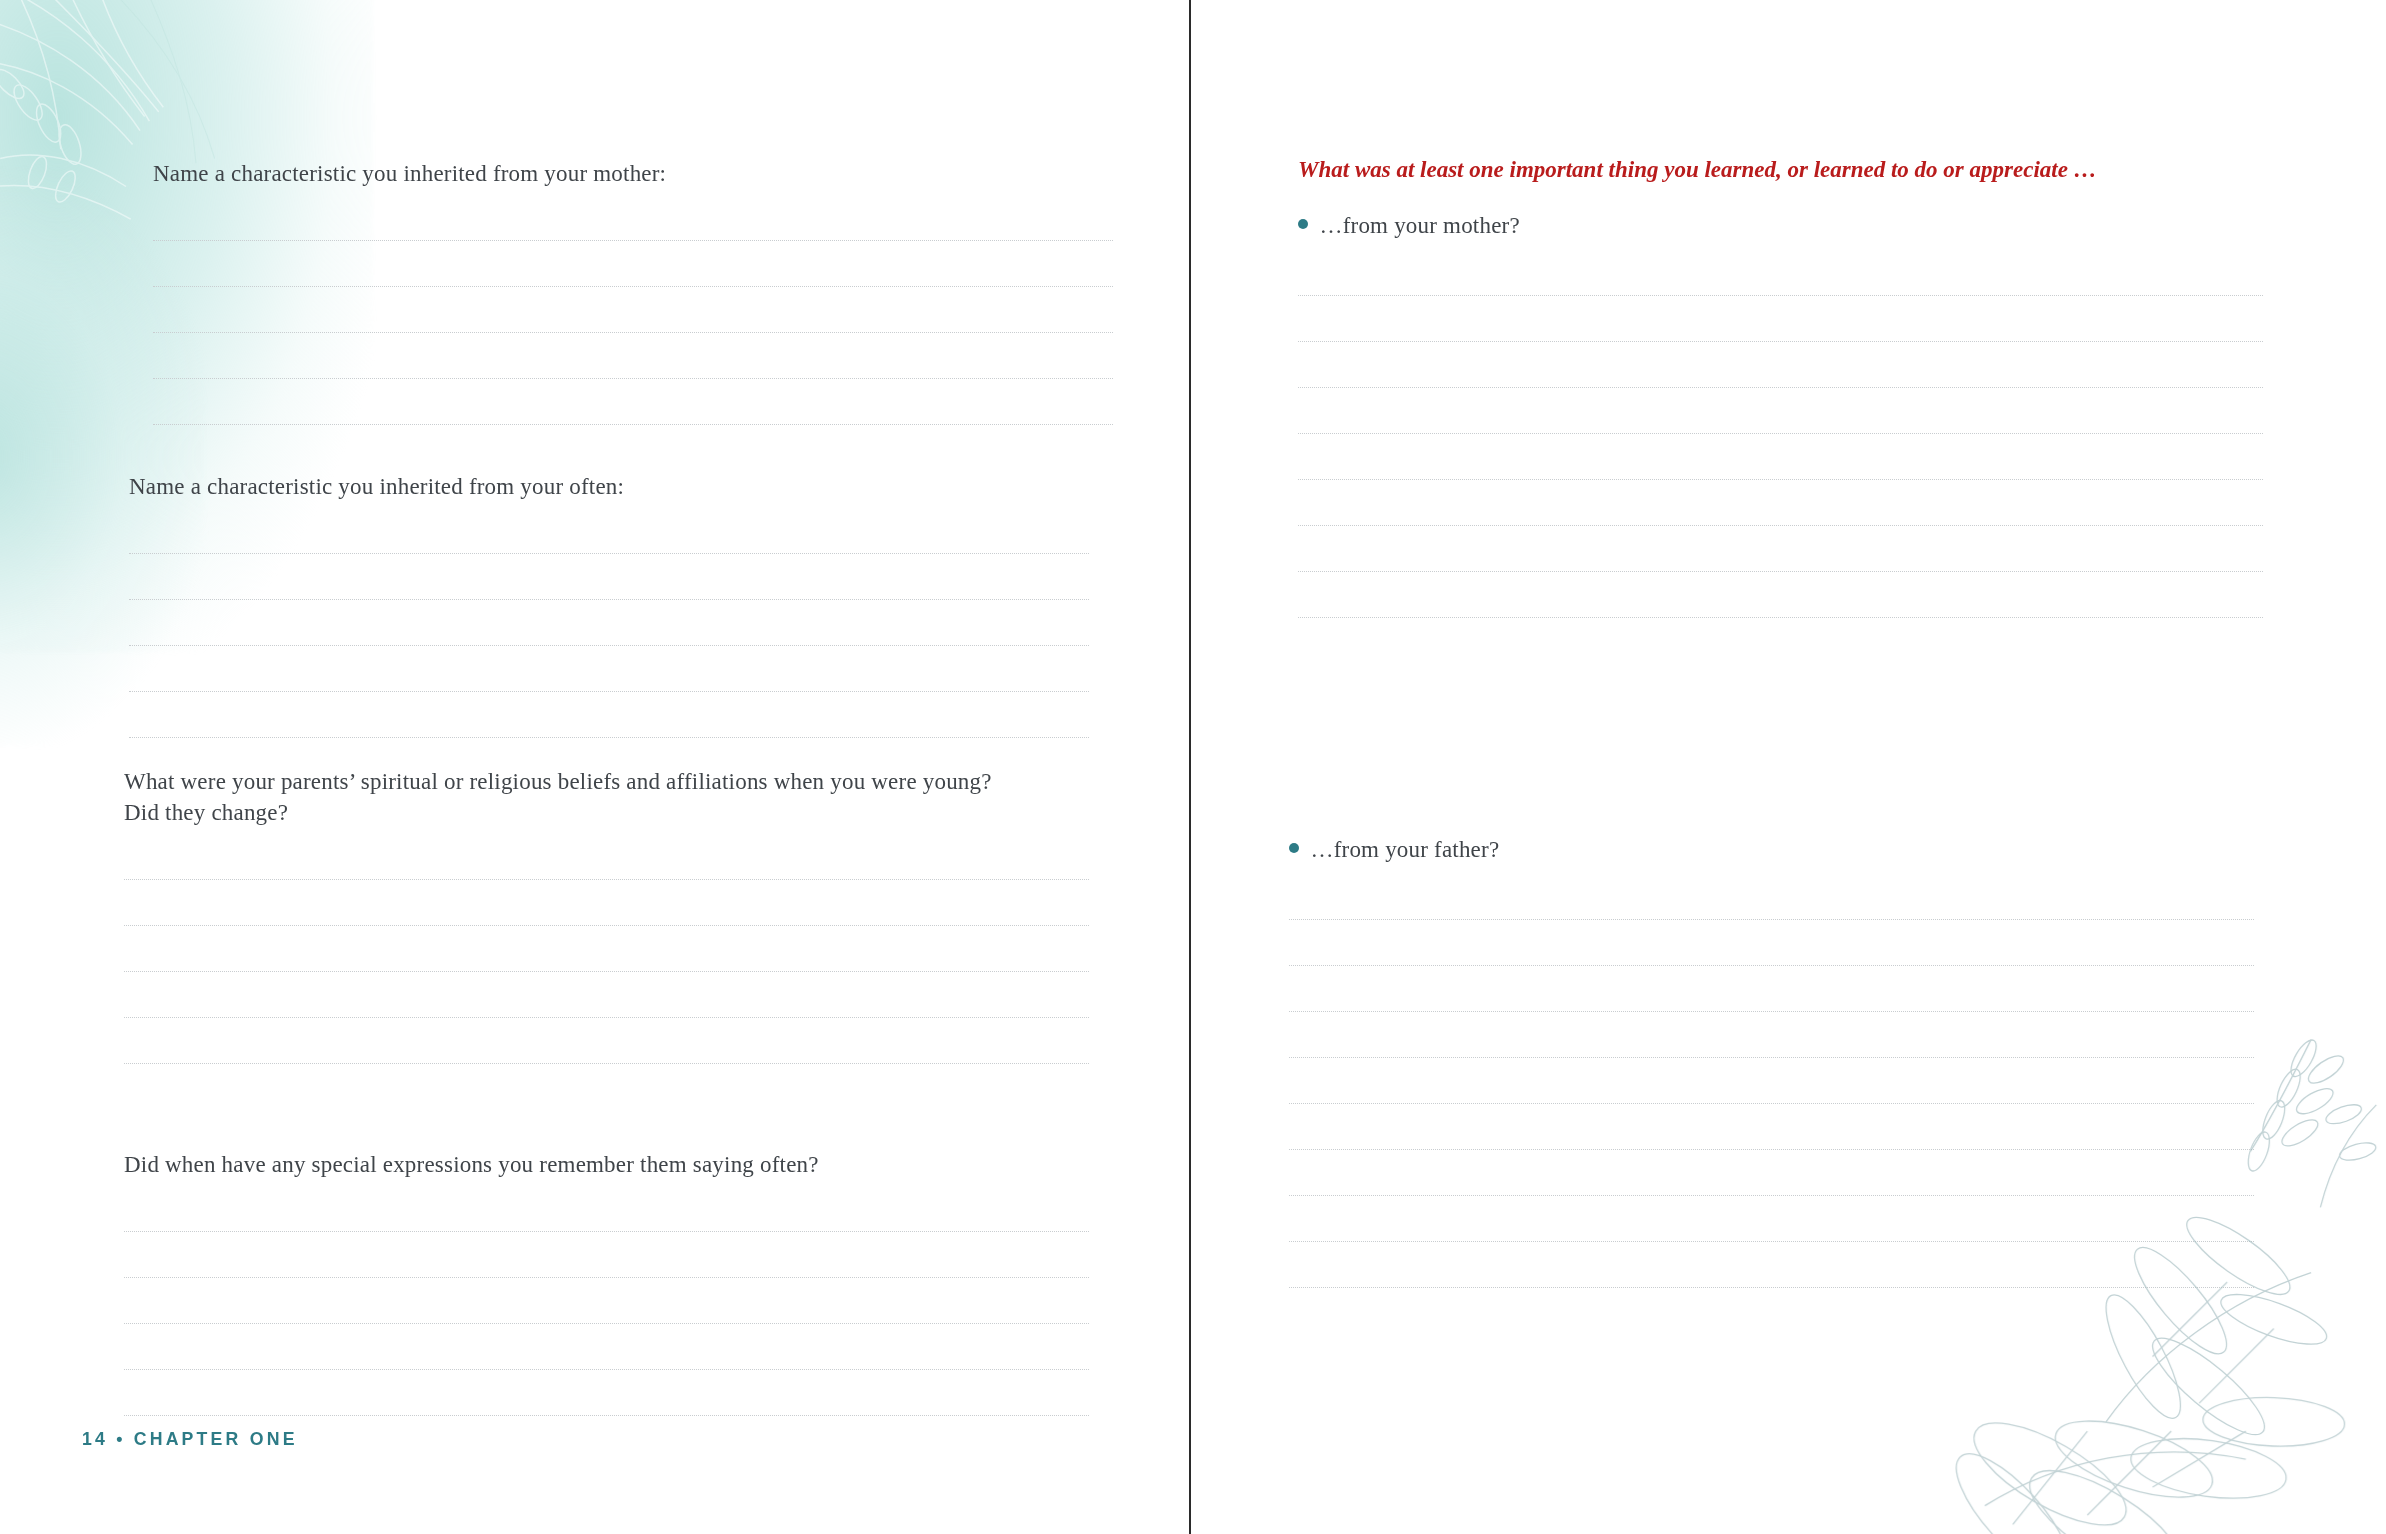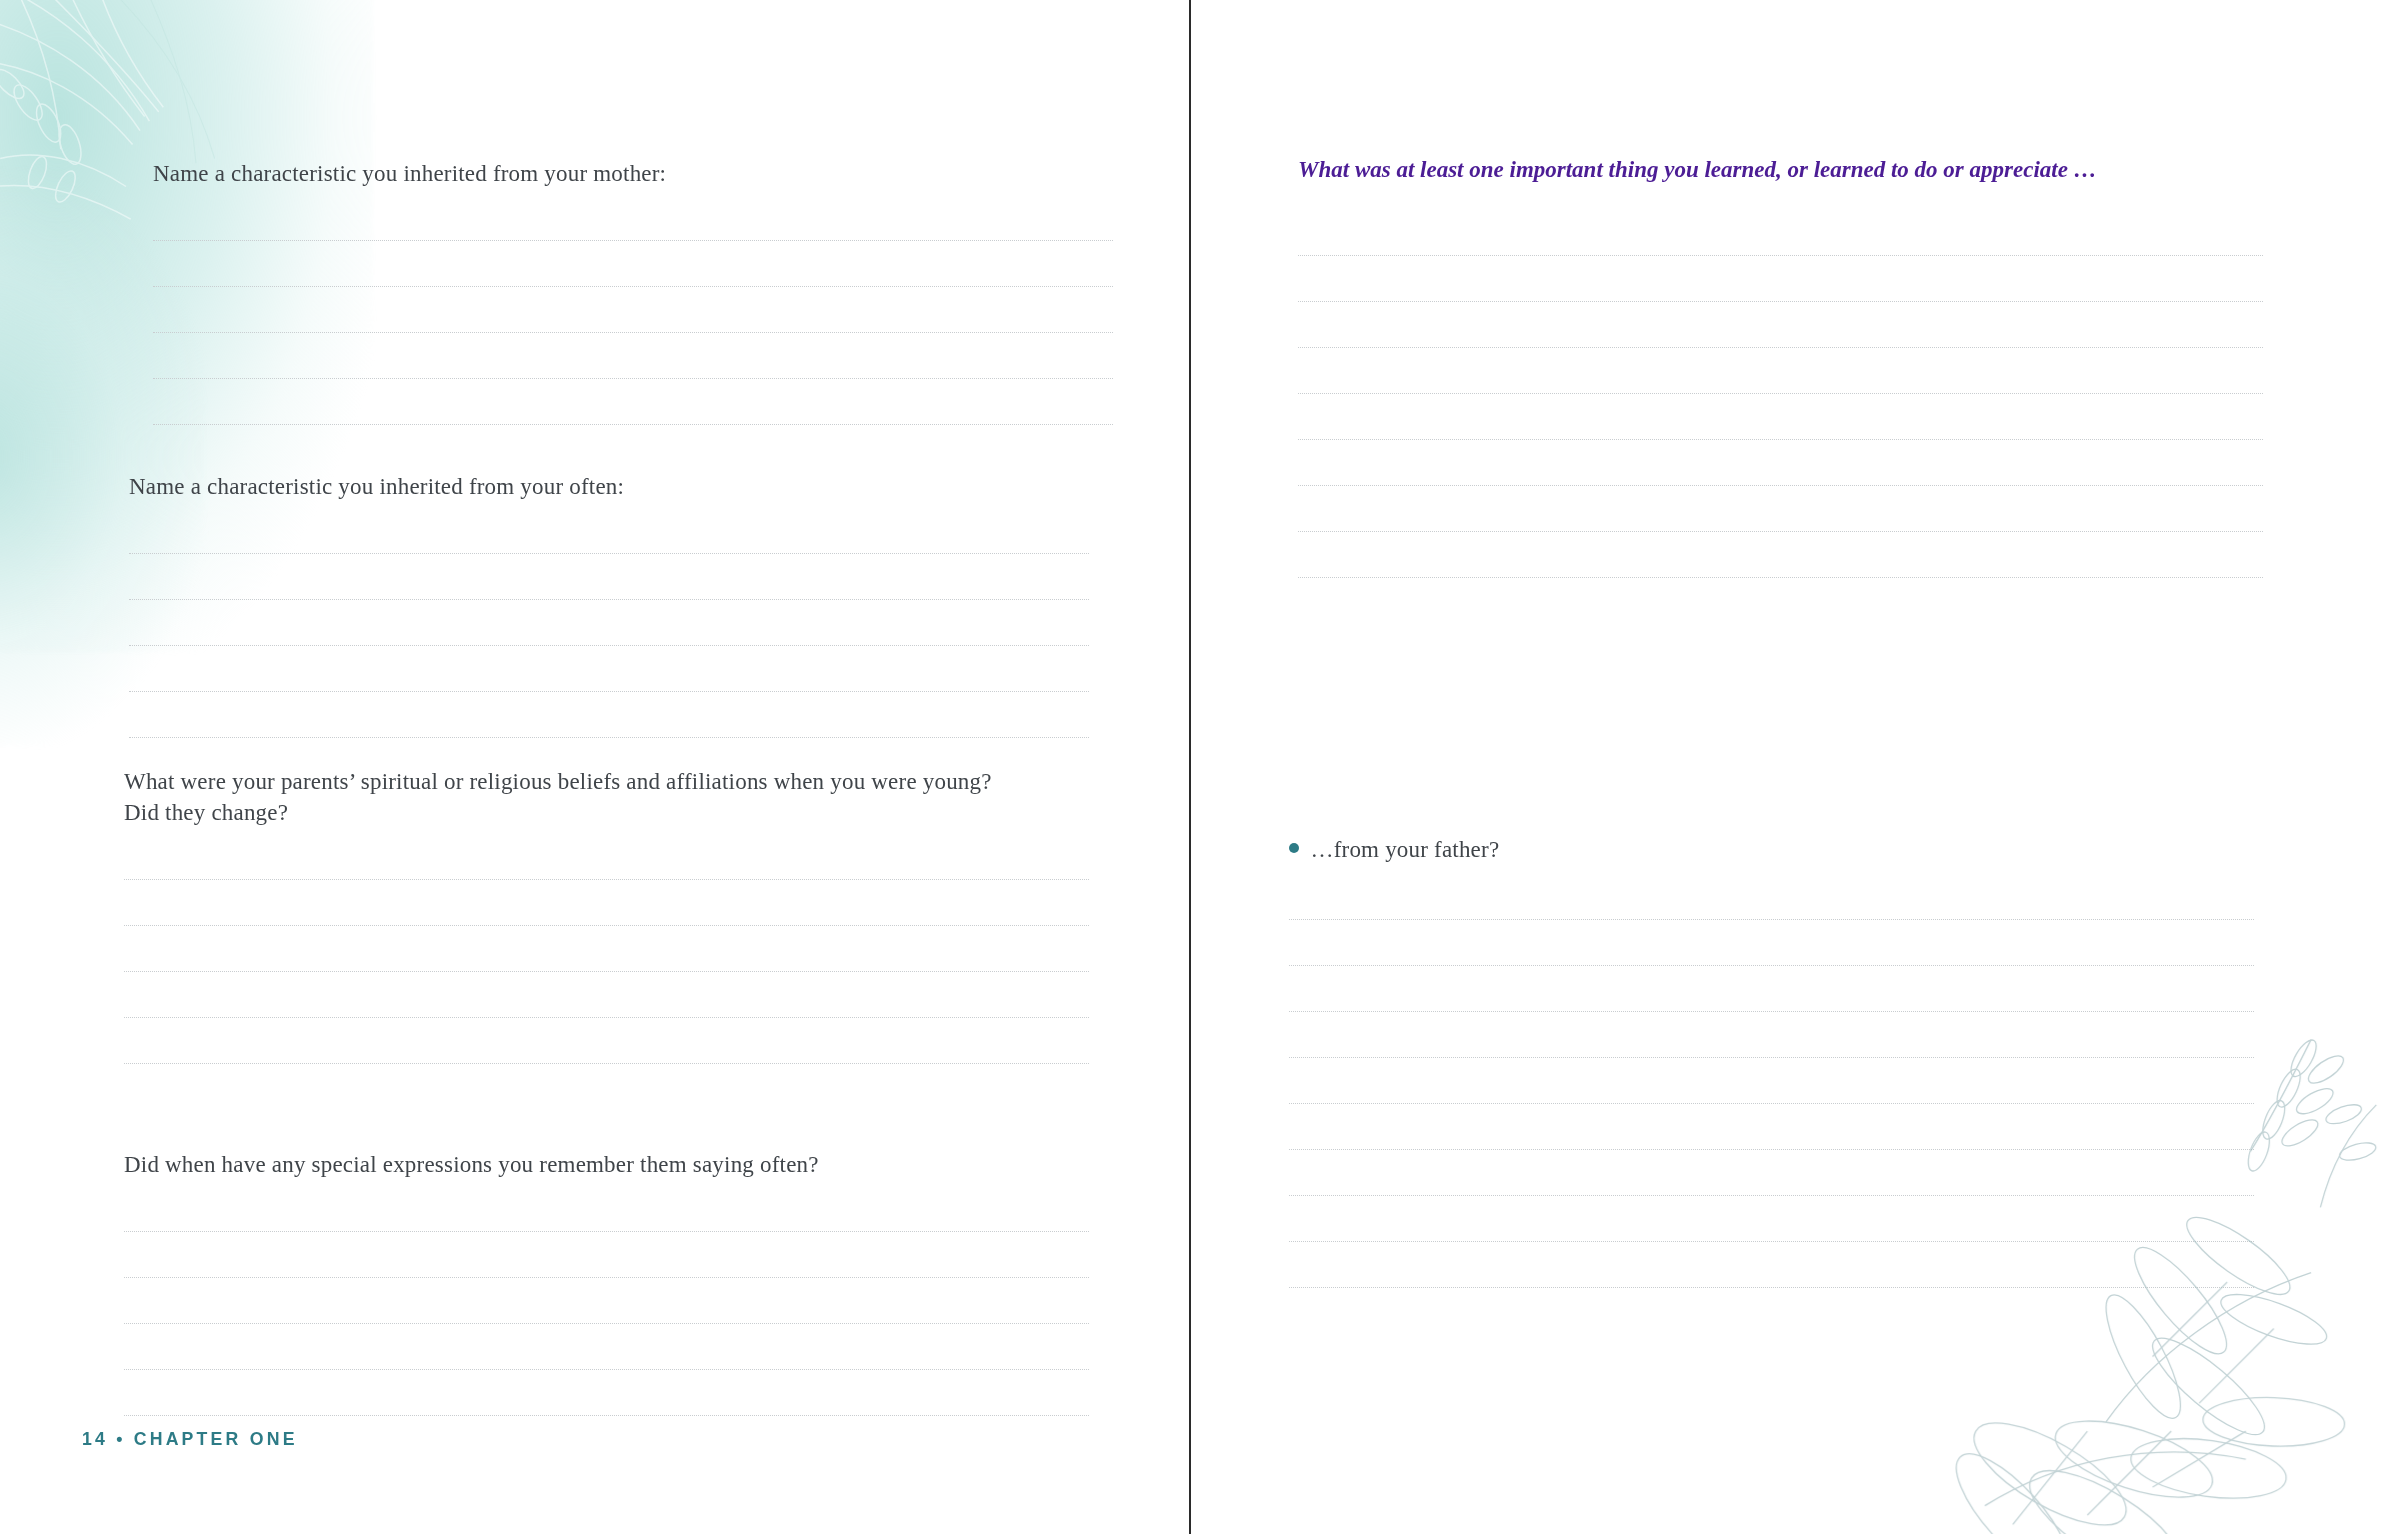--- a/index.html
+++ b/index.html
@@ -82,21 +82,21 @@
     letter-spacing: 0.2px;
     line-height: 1.35;
     margin: 0 0 5.6px 0;
     white-space: pre-line;
   }
   .prompt-italic {
     font-family: "Liberation Serif", serif;
     font-style: italic;
     font-weight: bold;
     font-size: 23px;
-    color: #4c1d95;
+    color: #b91c1c;
     margin: 0 0 9.3px 0;
   }
   .bullet-prompt {
     display: flex;
     align-items: baseline;
     gap: 11.2px;
     margin: 0 0 3.7px 0;
   }
   .bullet-dot {
     display: inline-block;
@@ -208,20 +208,24 @@
 
   <div class="spine"></div>
 
   <div class="right-page">
 
     <div class="block" style="left:107px; top:157px; width:965px;">
       <p class="prompt-italic">What was at least one important thing you learned, or learned to do or appreciate …</p>
     </div>
 
     <div class="block" style="left:107px; top:210px; width:965px;">
+      <div class="bullet-prompt">
+        <span class="bullet-dot"></span>
+        <span class="prompt">…from your mother?</span>
+      </div>
       <div class="rules">
         <div class="rule"></div>
         <div class="rule"></div>
         <div class="rule"></div>
         <div class="rule"></div>
         <div class="rule"></div>
         <div class="rule"></div>
         <div class="rule"></div>
         <div class="rule"></div>
       </div>

